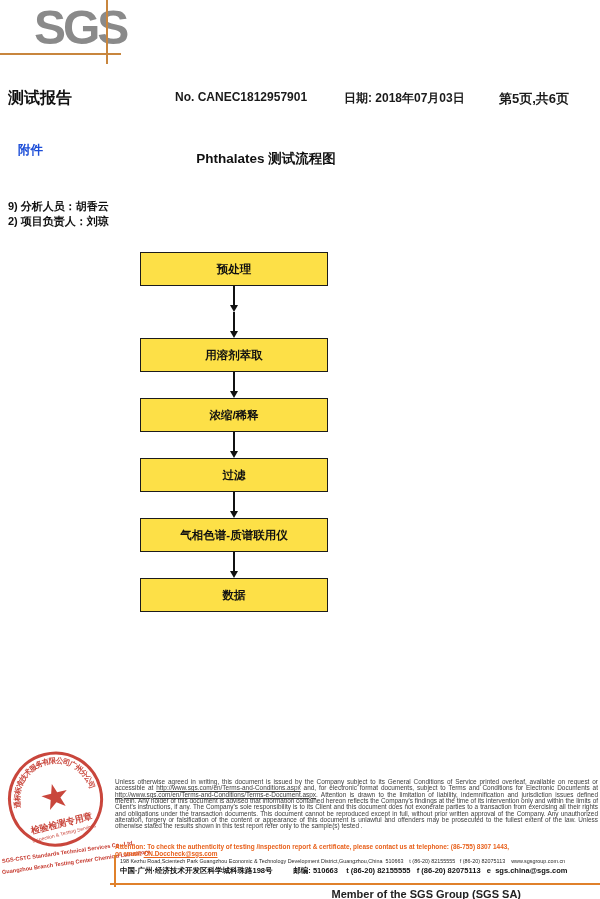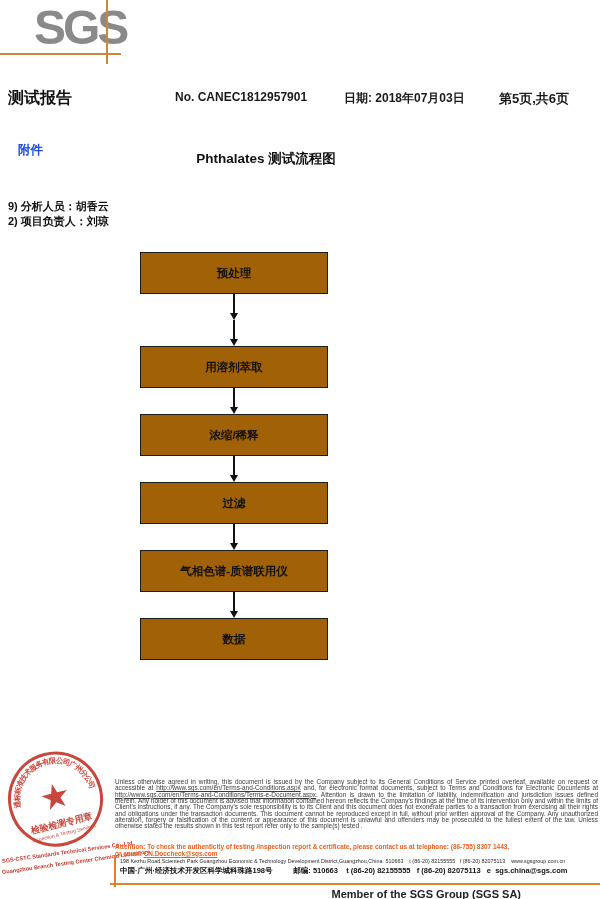--- a/index.html
+++ b/index.html
@@ -24,21 +24,21 @@
 
   .attachment { position: absolute; left: 18px; top: 142px; font-size: 12.5px; font-weight: bold; color: #1d4ed8; }
 
   
   .fc-title { position: absolute; left: 0; top: 150px; width: 462px; text-align: center;
               font-size: 13.5px; font-weight: bold; color: #111; margin-left: 35px; }
   .fc-notes { position: absolute; left: 8px; top: 199px; font-size: 11px; font-weight: bold;
               color: #111; line-height: 15px; }
   .fc-steps { position: absolute; left: 140px; top: 252px; width: 188px;
               display: flex; flex-direction: column; }
-  .step-box { height: 42px; border: 1.2px solid #1c1c1c; background: #a16207;
+  .step-box { height: 34px; border: 1.2px solid #1c1c1c; background: #fde047;
               display: flex; align-items: center; justify-content: center;
               font-size: 11.5px; font-weight: bold; color: #111; }
   .arrow { height: 26px; display: flex; flex-direction: column; align-items: center; }
   .arrow .shaft { width: 2px; flex: 1; background: #111; }
   .arrow .head { width: 0; height: 0; border-left: 4px solid transparent;
                  border-right: 4px solid transparent; border-top: 7px solid #111; }
 
   
   .disclaimer { position: absolute; left: 115px; top: 779px; width: 483px;
                 font-size: 6.45px; line-height: 6.35px; color: #3b3b3b; text-align: justify; }

